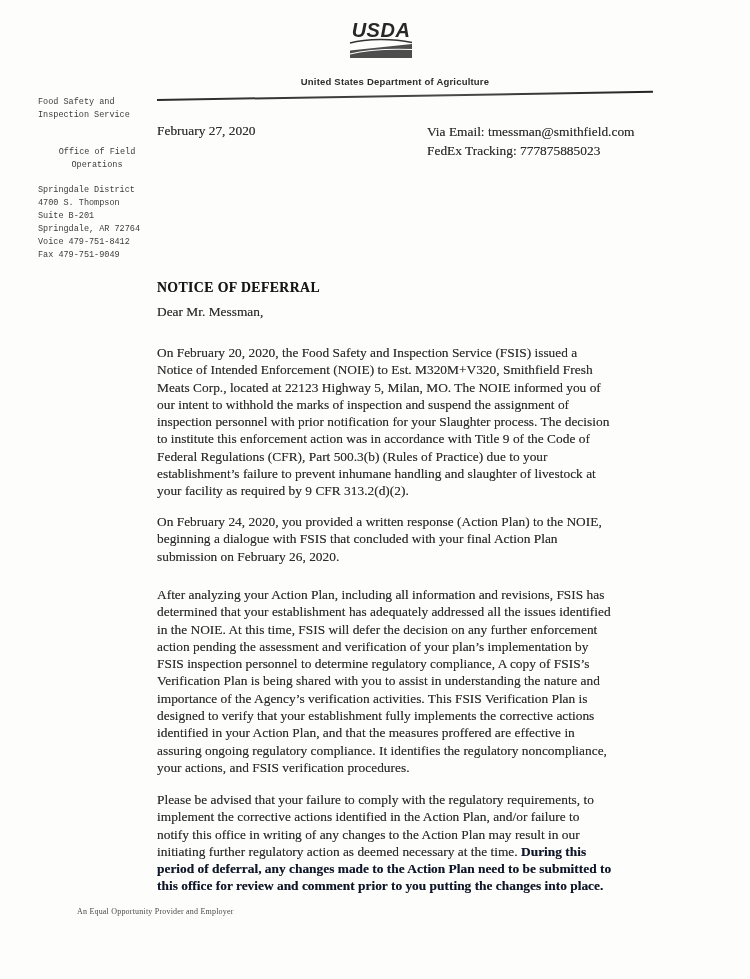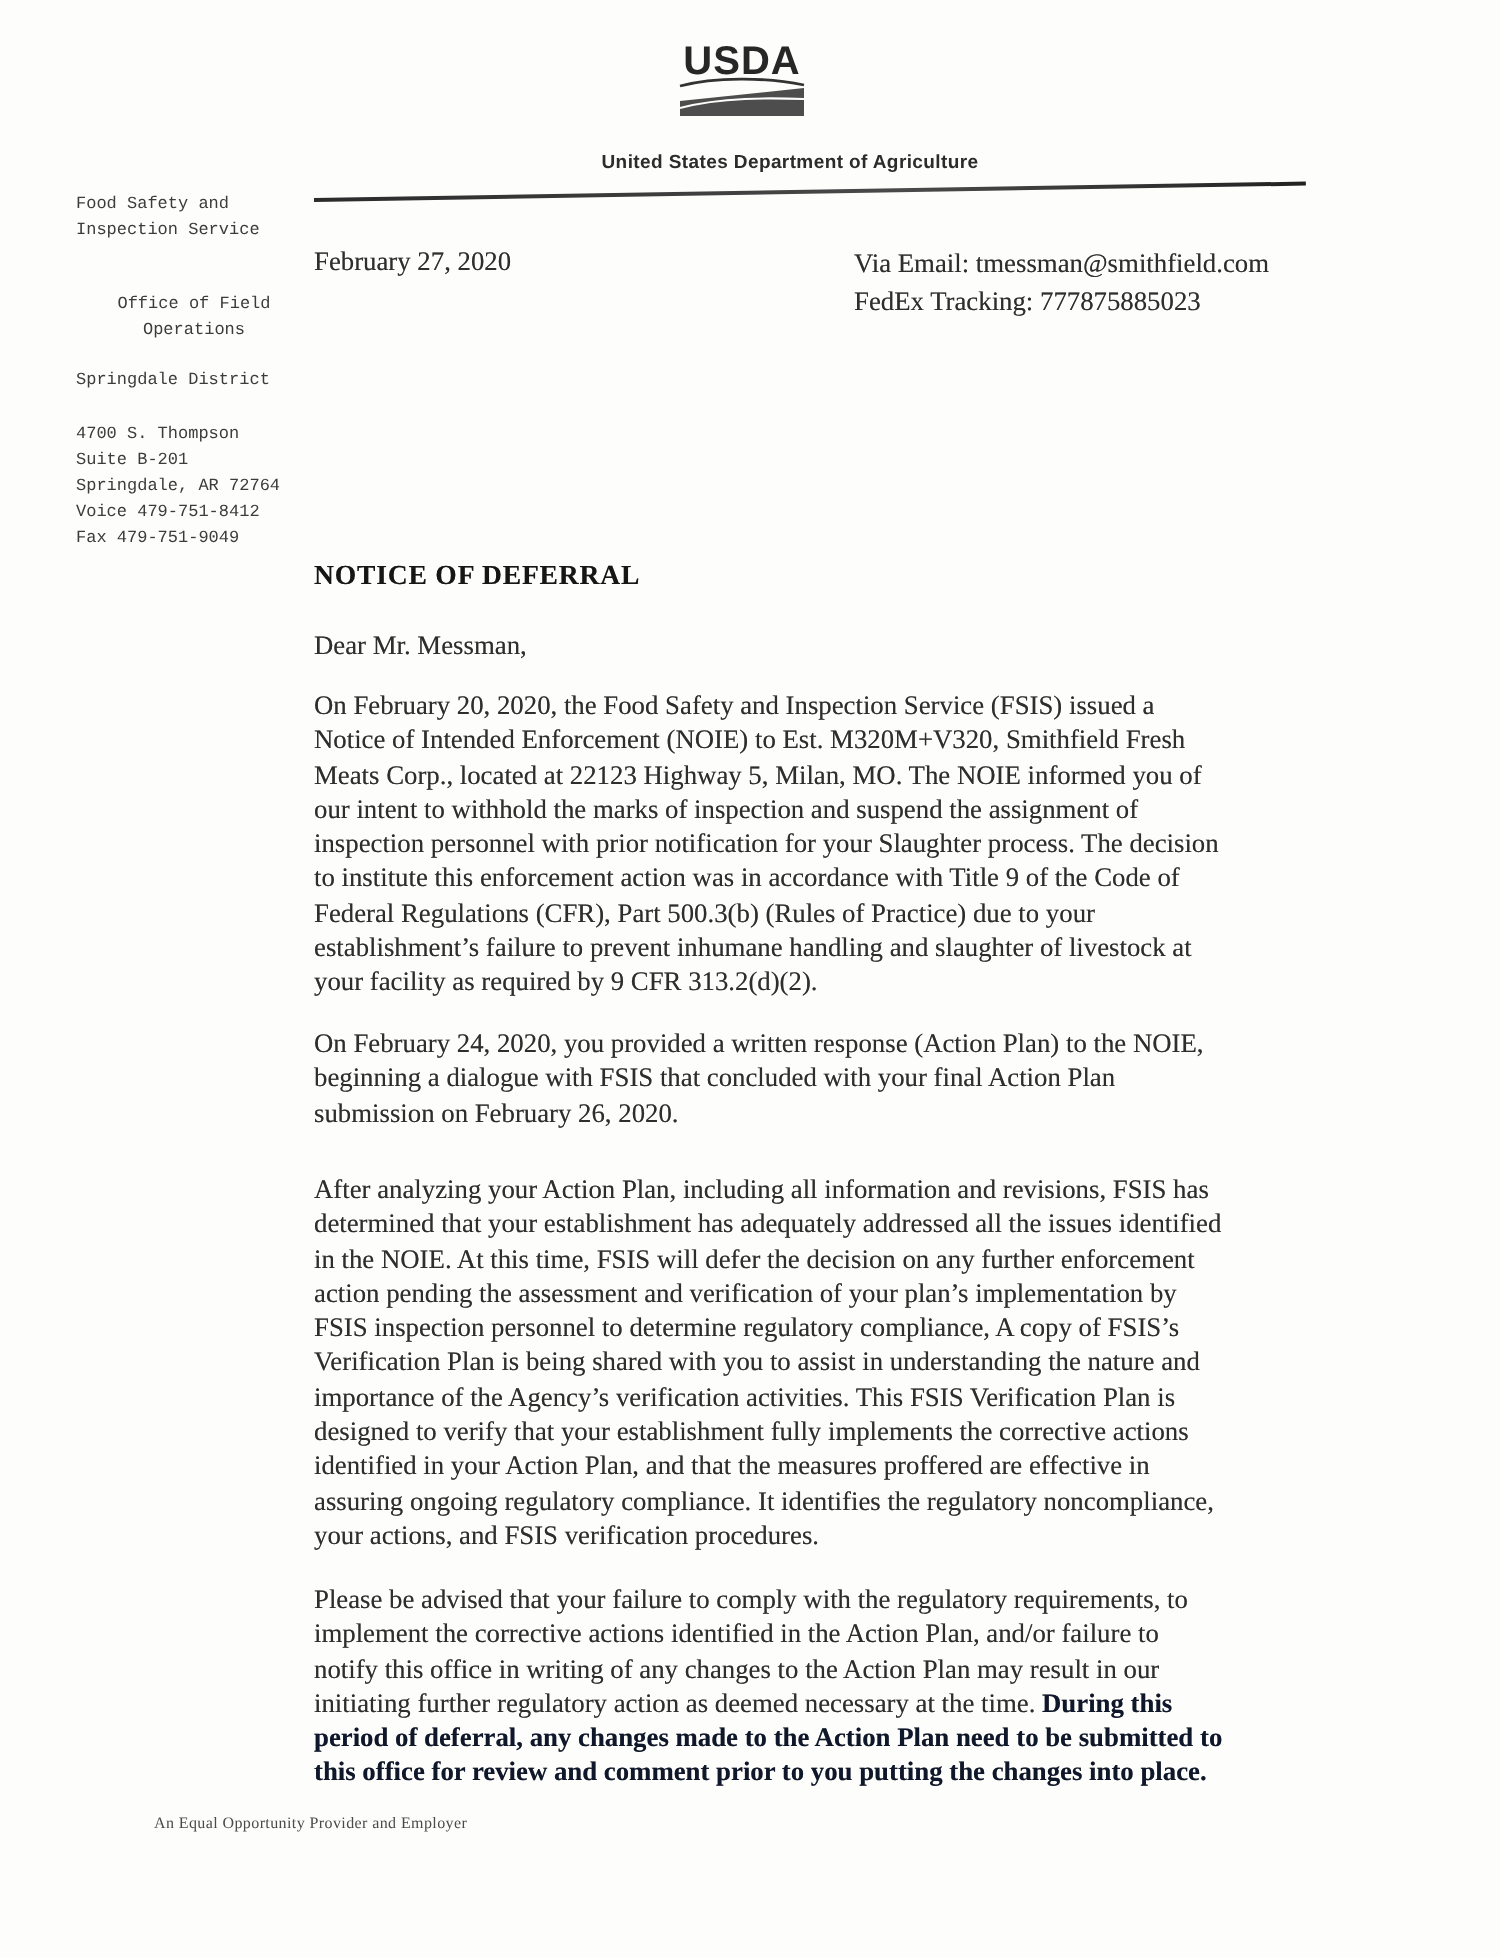--- a/index.html
+++ b/index.html
@@ -8,24 +8,25 @@
     width: 750px;
     height: 979px;
     background: #fdfdfc;
     overflow: hidden;
     font-family: "Liberation Serif", serif;
     color: #2e2e2e;
   }
   
   .logo {
     position: absolute;
-    left: 337px;
+    left: 347px;
     top: 18px;
     width: 68px;
     height: 46px;
+    font-style: italic;
   }
   .dept {
     position: absolute;
     left: 371px;
     top: 76px;
     transform: translateX(-50%);
     font-family: "Liberation Sans", sans-serif;
     font-size: 9.5px;
     font-weight: bold;
     letter-spacing: 0.2px;
@@ -50,37 +51,37 @@
     top: 96px;
     width: 118px;
     font-family: "Liberation Sans", sans-serif;
     font-size: 8.5px;
     line-height: 13px;
     color: #3c3c3c;
   }
   .sb-group { white-space: pre-line; font-family: Liberation Mono, monospace; }
   .sb-agency   { margin-bottom: 24px; }
   .sb-office   { margin-bottom: 12px; text-align: center; }
-  .sb-district { margin-bottom: 14px; }
+  .sb-district { }
   
   .blk {
     position: absolute;
     left: 157px;
     width: 590px;
     font-size: 13.4px;
     line-height: 17.3px;
     white-space: pre-line;
     margin: 0;
     text-shadow: 0 0 0.3px rgba(45,45,45,0.55);
   }
   .date     { top: 122px; }
   .delivery { top: 122px; left: 427px; line-height: 19px; }
   .recipient{ top: 192px; }
   .subject  { top: 279px; font-weight: bold; font-size: 13.8px; letter-spacing: 0.4px; color: #161616; }
-  .saluting { top: 314px; }
+  .saluting { top: 303px; }
   .p1 { top: 344px; }
   .p2 { top: 513px; }
   .p3 { top: 586px; }
   .p4 { top: 791px; }
   .p4 strong { color: #0f172a; white-space: pre-line; text-align: right; }
   .footer-note {
     position: absolute;
     left: 77px;
     top: 907px;
     font-size: 8px;

